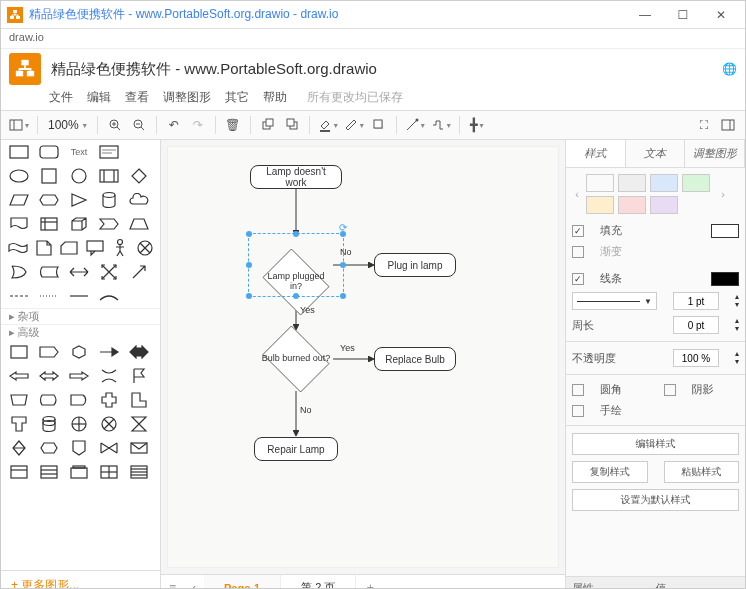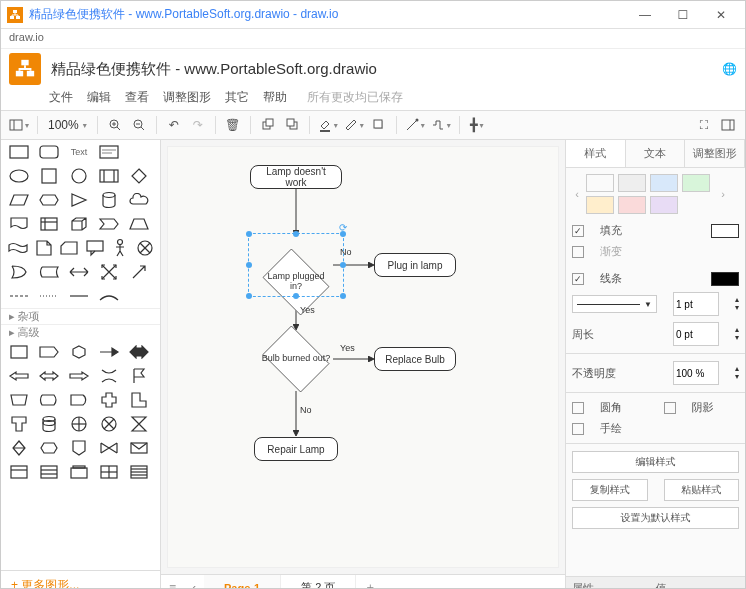--- a/index.html
+++ b/index.html
@@ -58,31 +58,31 @@
 .sel .rot { position: absolute; width:10px; height:10px; right:-6px; top:-12px; color:#4aa7f0; font-size:10px; }
 .lbl { position: absolute; font-size: 9px; color: #333; background: transparent; }
 .edge { position: absolute; stroke: #333; fill: none; }
 .tabs { height: 26px; border-top: 1px solid #ddd; display: flex; align-items: center; background: #fff; }
 .tabs .tbtn { padding: 0 8px; height: 26px; display: flex; align-items: center; color: #888; }
 .tabs .tab { padding: 0 20px; height: 26px; display: flex; align-items: center; font-size: 11px; border-right: 1px solid #eee; }
 .tabs .tab.active { color: #f08705; font-weight: bold; background: #fafafa; }
 
 
 .rpanel { width: 180px; border-left: 1px solid #ddd; background: #fafafa; display: flex; flex-direction: column; font-size: 11px; }
-.rtabs { display: flex; border-bottom: 1px solid #ddd; }
+.rtabs { display: flex; border-bottom: 1px solid #ddd; font-style: italic; }
 .rtab { flex: 1; text-align: center; padding: 6px 2px; border-right: 1px solid #ddd; color: #666; }
 .rtab.active { background: #fff; }
 .rbody { padding: 6px; flex: 1; overflow-y: auto; }
 .swatches { display: flex; flex-wrap: wrap; gap: 4px; margin-bottom: 6px; align-items: center; }
 .sw { width: 28px; height: 18px; border: 1px solid #ccc; }
 .navb { width: 10px; height: 38px; display:flex; align-items:center; justify-content:center; color:#aaa; }
 .rrow { display: flex; align-items: center; padding: 3px 0; gap: 16px; }
 .rrow label { flex: 1; color: #555; }
 .colbox { width: 28px; height: 14px; border: 1px solid #333; }
-.numin { width: 46px; height: 24px; border: 1px solid #ccc; font-size: 10px; text-align: left; padding: 0 2px; }
+.numin { width: 46px; height: 18px; border: 1px solid #ccc; font-size: 10px; text-align: center; padding: 0 2px; }
 .selbox { flex:1; height:18px; border:1px solid #ccc; background:#fff; }
 .rbtn { flex:1; border: 1px solid #ccc; background: #fff; padding: 3px 4px; text-align: center; color: #555; font-size:10px; }
 .rsec { border-top: 1px solid #ddd; padding: 4px 6px; display: flex; color: #666; background:#efefef; }
 .cb { width:12px; height:12px; border:1px solid #999; display:inline-block; }
 .cb.on::after { content:"✓"; font-size:9px; position:relative; top:-2px; left:1px; color:#333;}
 </style>
 </head>
 <body>
 
 <div class="titlebar">

